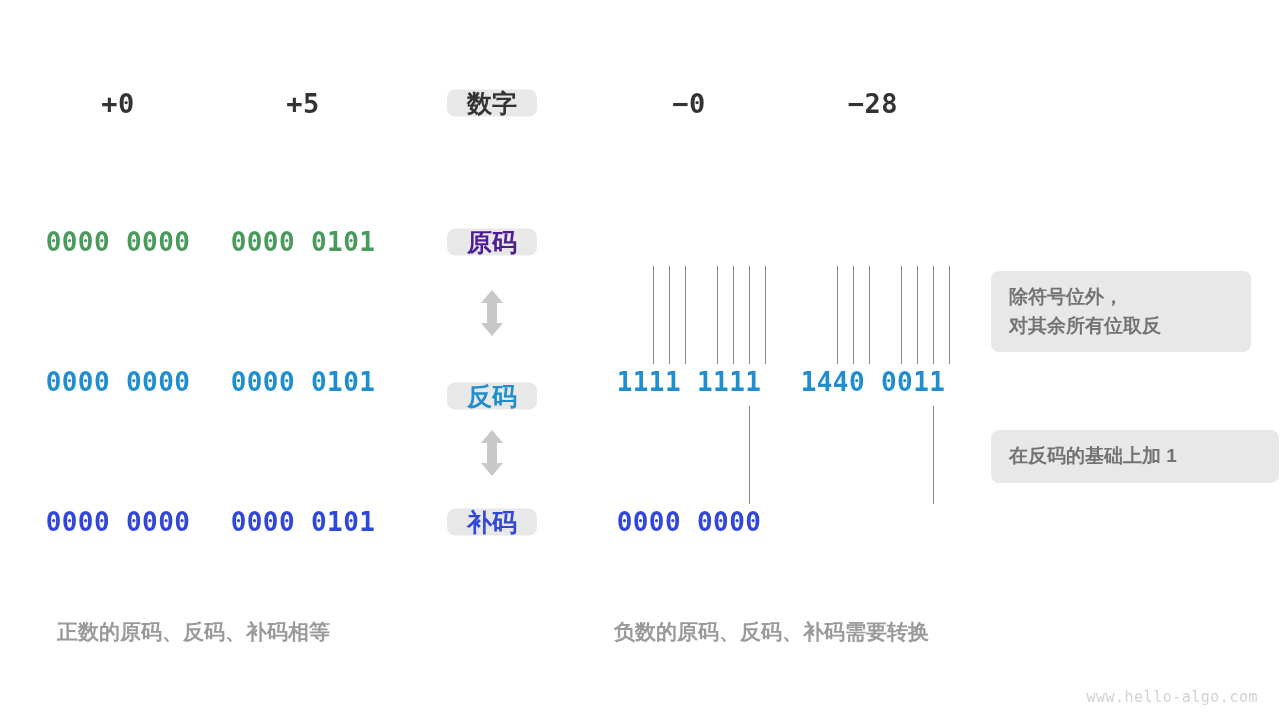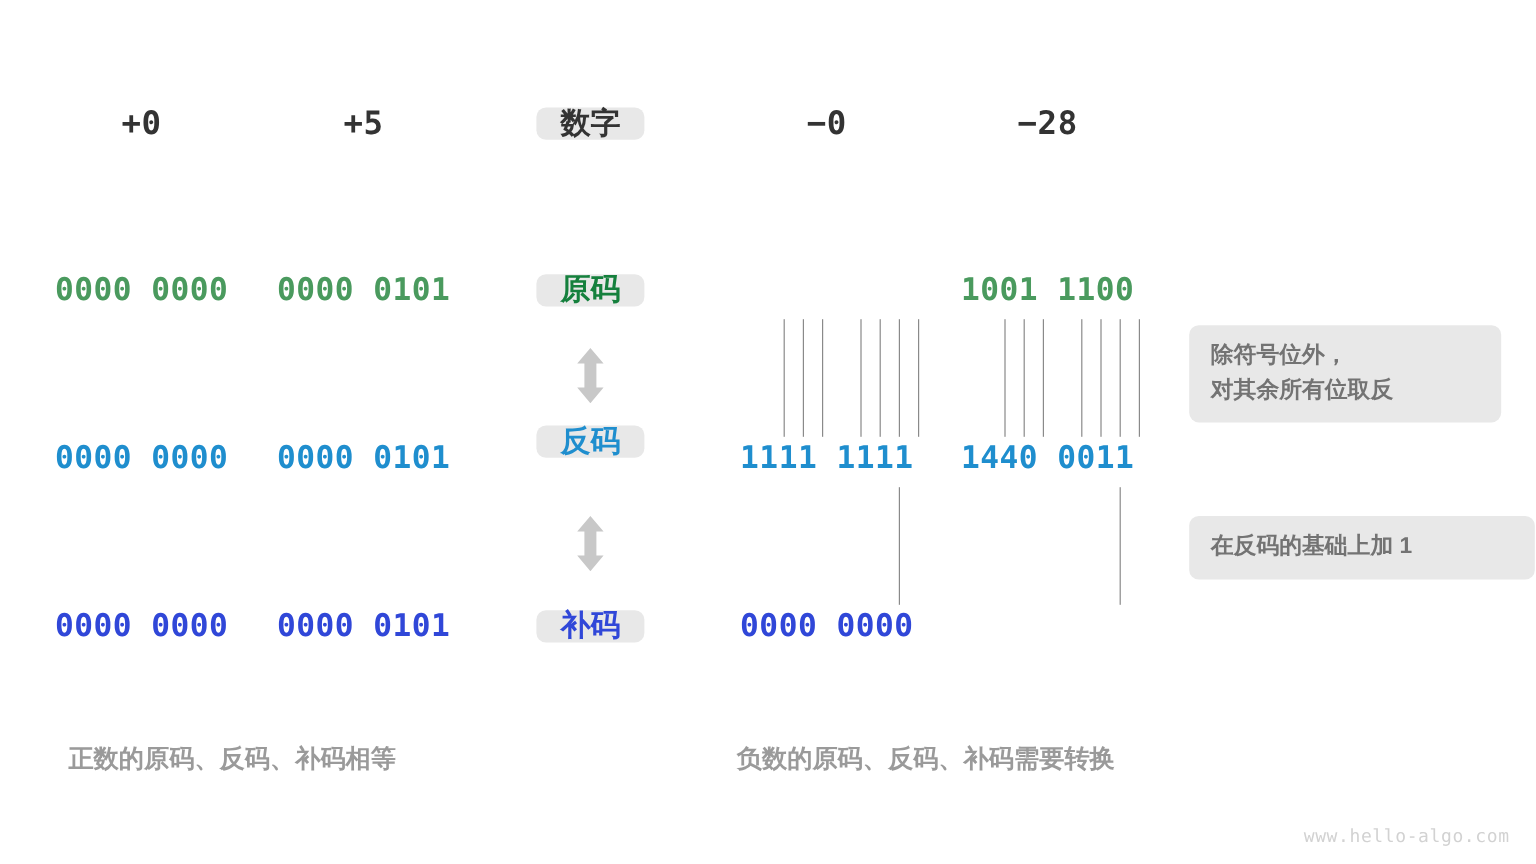--- a/index.html
+++ b/index.html
@@ -44,21 +44,21 @@
   .badge {
     background: #e8e8e8;
     border-radius: 8px;
     padding: 1px 20px;
     font-size: 25px;
     font-weight: bold;
     line-height: 1;
     display: inline-block;
   }
   .badge-dark  { color: #333333; }
-  .badge-green { color: #15803d; }
+  .badge-green { color: #4c1d95; }
   .badge-blue  { color: #1f8ece; }
   .badge-indigo{ color: #3047d8; }
 
   
   .bits {
     font-family: "DejaVu Sans Mono", "Liberation Mono", monospace;
     font-size: 26px;
     font-weight: bold;
     letter-spacing: 0.4px;
   }
@@ -134,21 +134,20 @@
 
   <div class="cell bits bits-green" style="left:118px; top:242px;">0000 0000</div>
 
   <div class="cell bits bits-green" style="left:303px; top:242px;">0000 0101</div>
 
   <div class="cell" style="left:492px; top:242px;">
     <span class="badge badge-green">原码</span>
   </div>
 
 
-  <div class="cell bits bits-green" style="left:873px; top:242px;">1001 1100</div>
 
   <div class="vline" style="left:653px;  top:266px; height:98px;"></div>
   <div class="vline" style="left:669px;  top:266px; height:98px;"></div>
   <div class="vline" style="left:685px;  top:266px; height:98px;"></div>
   <div class="vline" style="left:717px;  top:266px; height:98px;"></div>
   <div class="vline" style="left:733px;  top:266px; height:98px;"></div>
   <div class="vline" style="left:749px;  top:266px; height:98px;"></div>
   <div class="vline" style="left:765px;  top:266px; height:98px;"></div>
 
   <div class="vline" style="left:837px;  top:266px; height:98px;"></div>
@@ -165,21 +164,21 @@
     </svg>
   </div>
 
   <div class="note" style="left:991px; top:271px; width:224px;">除符号位外，
 对其余所有位取反</div>
 
   <div class="cell bits bits-blue" style="left:118px; top:382px;">0000 0000</div>
 
   <div class="cell bits bits-blue" style="left:303px; top:382px;">0000 0101</div>
 
-  <div class="cell" style="left:492px; top:368px;">
+  <div class="cell" style="left:492px; top:396px;">
     <span class="badge badge-blue">反码</span>
   </div>
 
   <div class="cell bits bits-blue" style="left:689px; top:382px;">1111 1111</div>
 
   <div class="cell bits bits-blue" style="left:873px; top:382px;">1440 0011</div>
 
   <div class="vline" style="left:749px; top:406px; height:98px;"></div>
   <div class="vline" style="left:933px; top:406px; height:98px;"></div>
 

